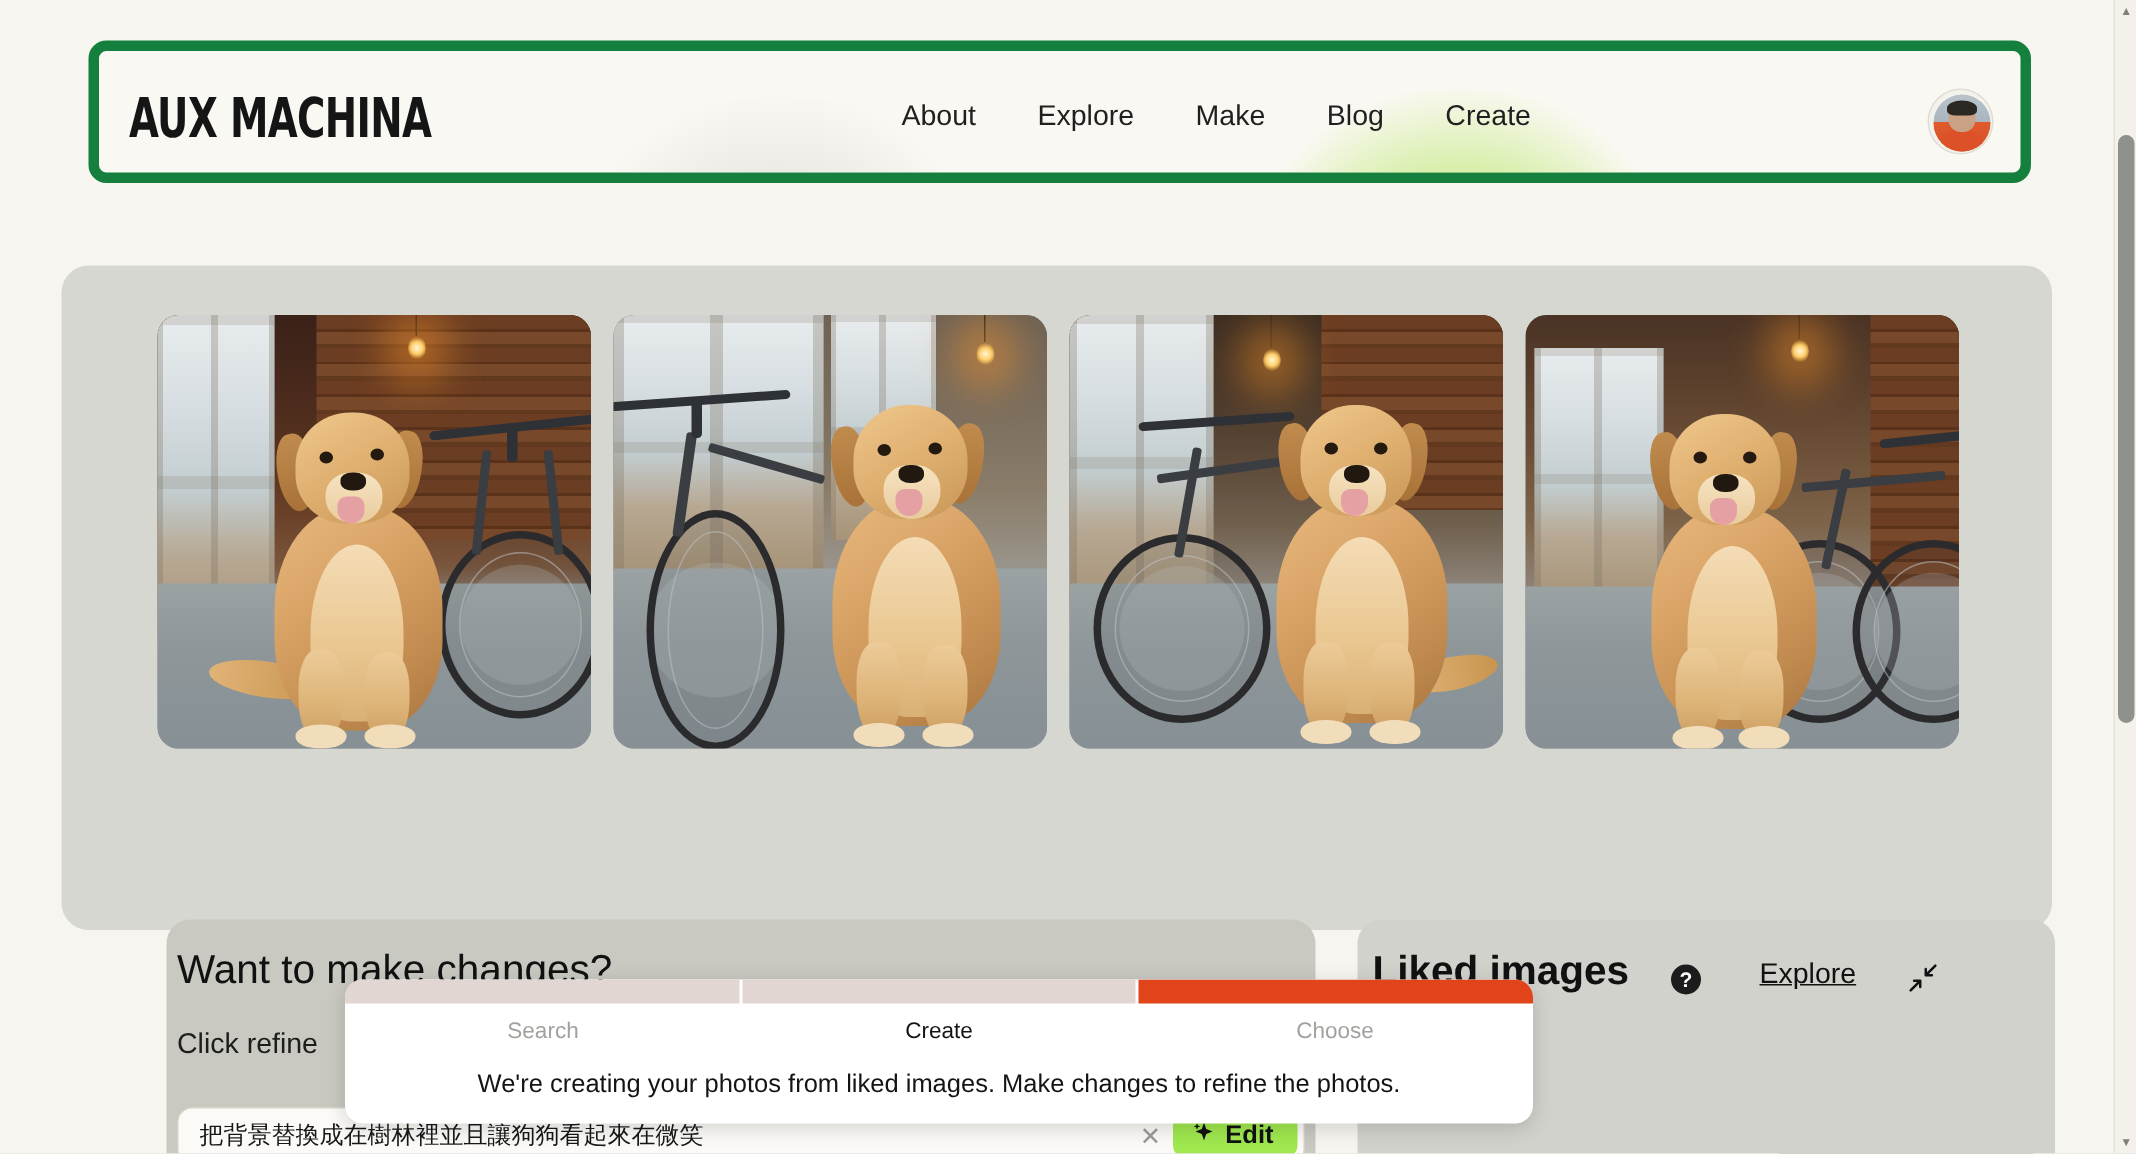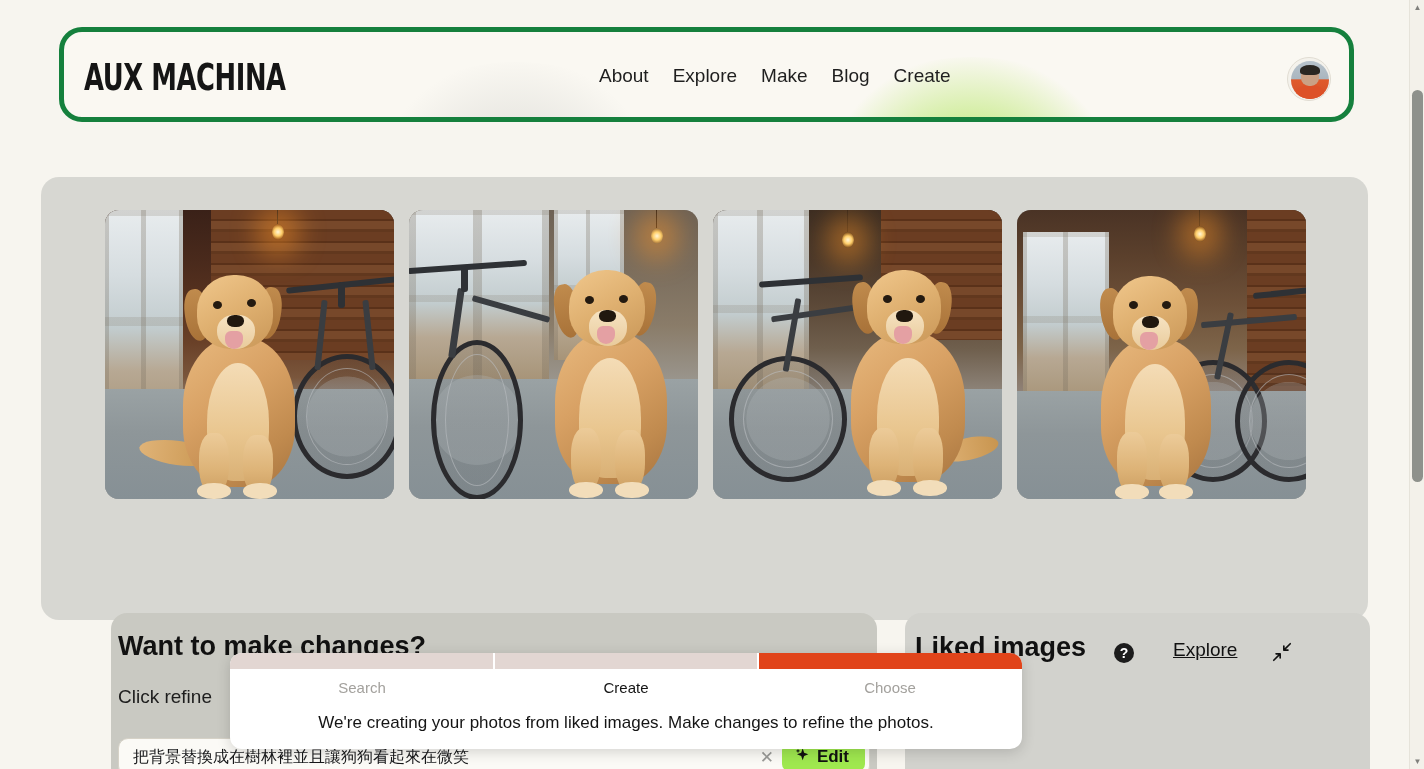--- a/index.html
+++ b/index.html
@@ -25,22 +25,22 @@
     background: #f7f5ef;
     overflow: hidden;
   }
 
   
   #header {
     position: absolute;
     left: 59px; top: 27px;
     width: 1295px; height: 95px;
     background: #faf8f2;
-    border: 5px solid #15803d;
-    border-radius: 23px;
+    border: 7px solid #15803d;
+    border-radius: 12px;
     overflow: hidden;
   }
   .glow {
     position: absolute;
     border-radius: 50%;
     pointer-events: none;
   }
   #glow-green {
     width: 300px; height: 200px;
     left: 757px; top: 25px;
@@ -62,21 +62,21 @@
     color: #151515;
     transform: scaleX(0.86) scaleY(1.22);
     transform-origin: left center;
     white-space: nowrap;
   }
 
   #nav {
     position: absolute;
     left: 535px; top: 33px;
     display: flex;
-    gap: 24px;
+    gap: 41px;
     align-items: flex-end;
   }
   .nav-item {
     font-size: 19px;
     color: #1f1f1f;
     cursor: pointer;
     white-space: nowrap;
     background: none;
     border: none;
     font-family: "Liberation Sans", sans-serif;
@@ -287,21 +287,21 @@
     position: absolute;
     left: 111px; top: 613px;
     width: 766px; height: 156px;
     background: #c9c9c2;
     border-radius: 16px 16px 0 0;
   }
   #changes-title {
     position: absolute;
     left: 7px; top: 18px;
     font-size: 27px;
-    font-weight: 700;
+    font-weight: 400;
     color: #111;
     white-space: nowrap;
   }
   #changes-sub {
     position: absolute;
     left: 7px; top: 73px;
     font-size: 19px;
     color: #1d1d1d;
     white-space: nowrap;
   }

